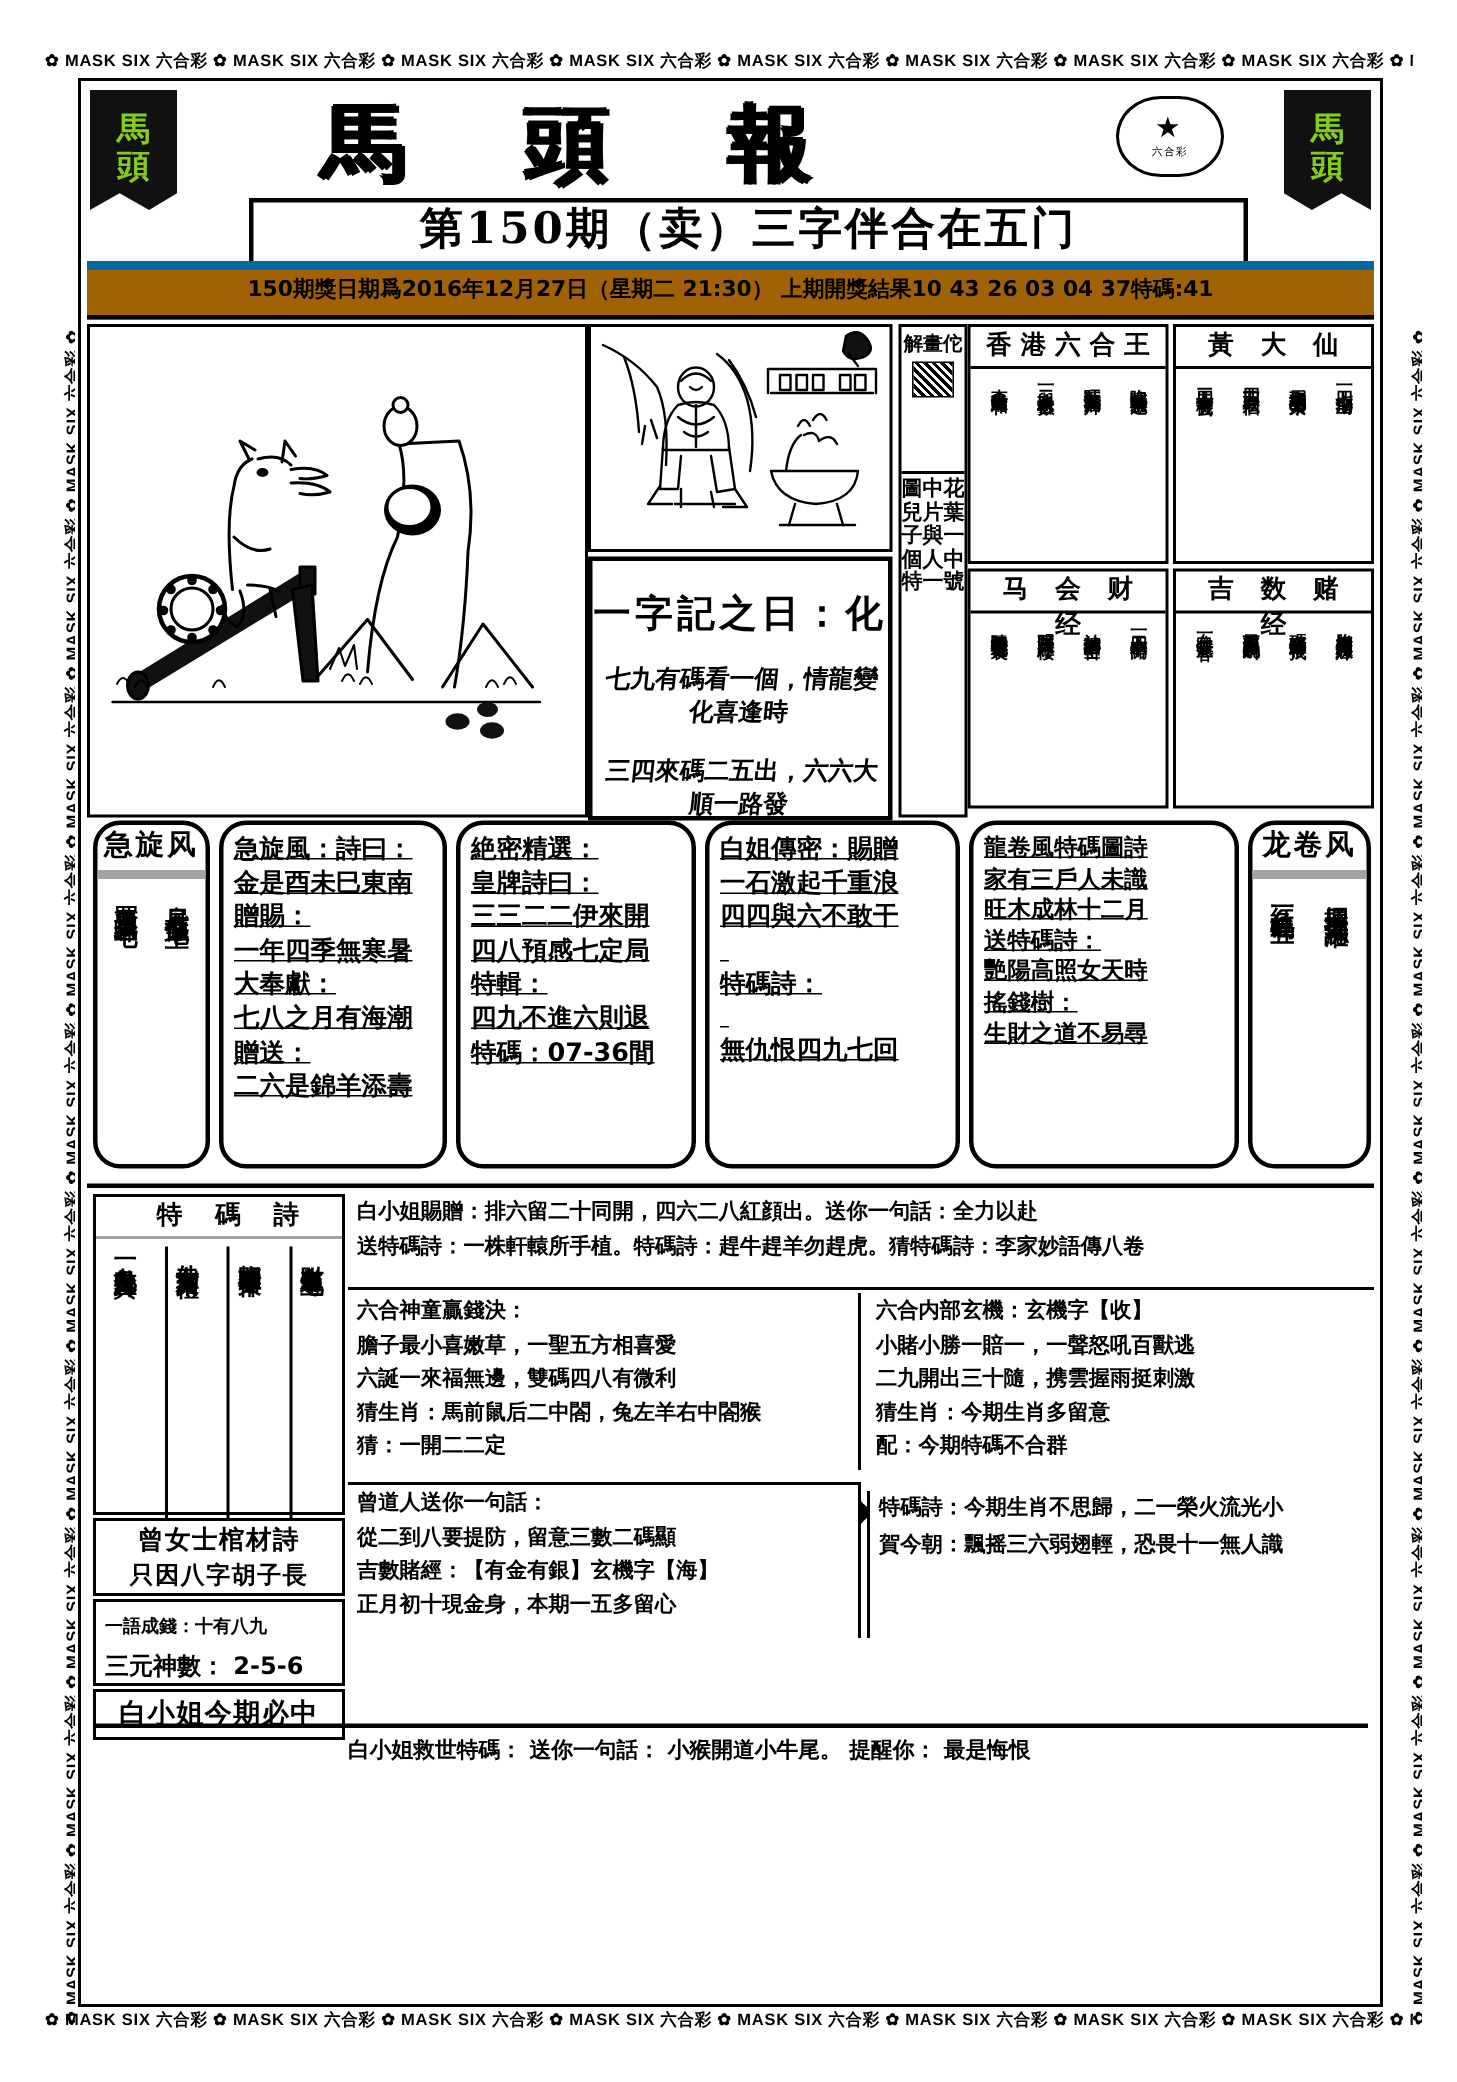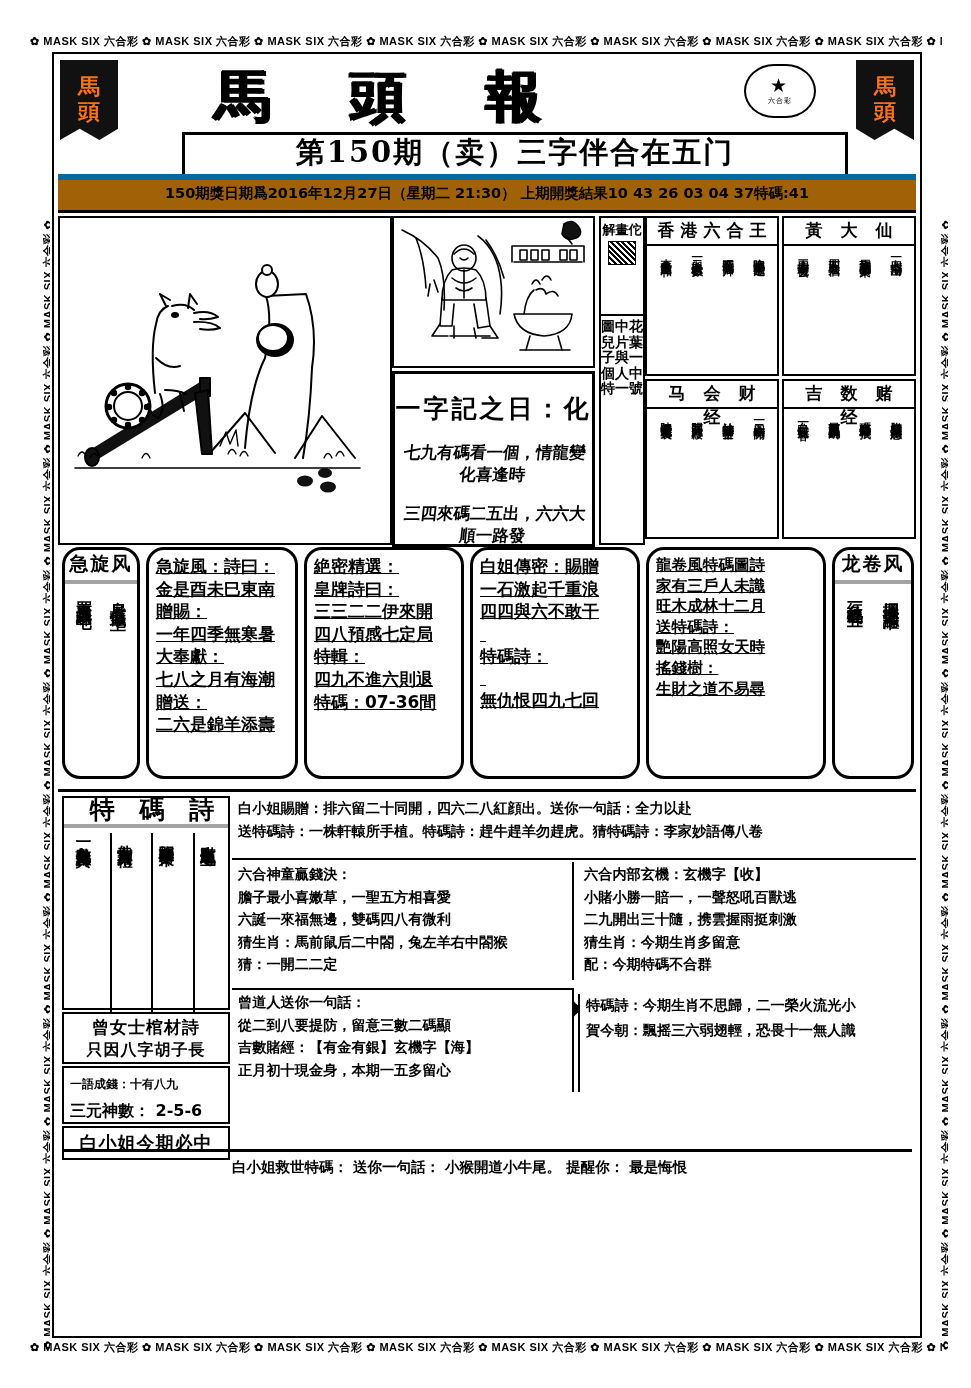--- a/index.html
+++ b/index.html
@@ -19,34 +19,34 @@
   .bd-right .vtxt{transform:rotate(-90deg);top:1320px;left:17px;}
 
   
   .frame{position:absolute;left:52px;top:52px;width:866px;height:1282px;border:2px solid #000;background:#fff;}
 
   
   .masthead{position:relative;height:118px;}
   .flag{position:absolute;top:6px;width:58px;height:80px;background:#111;}
   .flag.left{left:6px;clip-path:polygon(0 0,100% 0,100% 86%,68% 100%,34% 86%,0 100%);}
   .flag.right{right:6px;clip-path:polygon(0 0,100% 0,100% 100%,66% 86%,32% 100%,0 86%);}
-  .flag .fg{position:absolute;left:12px;top:14px;width:34px;height:52px;color:#f97316;
+  .flag .fg{position:absolute;left:12px;top:14px;width:34px;height:52px;color:#84cc16;
      font-size:22px;line-height:25px;font-weight:bold;text-align:center;
      font-family:"DejaVu Sans",sans-serif;}
   .title-brush{position:absolute;left:160px;top:4px;width:520px;height:74px;
      font-family:"DejaVu Serif","Liberation Serif",serif;font-weight:bold;
      font-size:56px;letter-spacing:30px;line-height:74px;color:#000;
      text-shadow:2px 1px 0 #000,-1px 1px 0 #000;}
   .seal{position:absolute;left:690px;top:10px;width:72px;height:54px;}
   .seal .ring{position:absolute;inset:0;border:2px solid #000;border-radius:50%/60%;}
   .seal .star{position:absolute;left:26px;top:12px;font-size:19px;line-height:19px;}
   .seal .sm{position:absolute;left:0;right:0;top:32px;text-align:center;font-size:7px;
      letter-spacing:1px;}
   .subtitle-band{position:absolute;left:112px;top:78px;width:660px;height:40px;
-     border:3px solid #000;background:#fff;margin-left:16px;}
+     border:3px solid #000;background:#fff;}
   .subtitle{font-family:"DejaVu Serif","Liberation Serif",serif;font-weight:bold;
      font-size:29px;line-height:34px;text-align:center;letter-spacing:2px;}
 
   
   .datestrip{position:relative;margin:2px 4px 0 4px;height:30px;border-top:6px solid #0369a1;border-bottom:3px solid #000;
      background:#a16207;}
   .datestrip .inner{font-size:14.5px;font-weight:bold;line-height:27px;text-align:center;letter-spacing:0px;}
 
   
   .uprow{position:relative;height:325px;margin:3px 4px 0 4px;}
@@ -76,31 +76,31 @@
      line-height:13.6px;font-weight:bold;font-family:"DejaVu Serif",serif;letter-spacing:1px;}
 
   
   .midrow{position:relative;height:240px;margin:4px 4px 0 4px;}
   .cap{position:absolute;border:3px solid #000;border-radius:18px;background:#fff;box-sizing:border-box;
        padding:5px 7px;}
   .cap .ctext{font-size:17px;line-height:22.6px;font-weight:bold;font-family:"DejaVu Sans",sans-serif;text-decoration:underline;}
   .cap .ctext.sm{font-size:15.6px;line-height:20.6px;}
   .capv{position:absolute;border:3px solid #000;border-radius:18px;background:#fff;box-sizing:border-box;}
   .capv .vh{height:30px;line-height:27px;text-align:center;font-weight:bold;font-size:19px;
-     border-bottom:4px solid #a3a3a3;font-family:"DejaVu Serif",serif;letter-spacing:2px;}
+     border-bottom:6px solid #a3a3a3;font-family:"DejaVu Serif",serif;letter-spacing:2px;}
   .capv .vcols{display:flex;flex-direction:row-reverse;justify-content:space-around;
      padding:5px 2px;}
   .capv .vcol{writing-mode:vertical-rl;text-orientation:upright;font-weight:bold;
      font-size:16px;line-height:18px;font-family:"DejaVu Serif",serif;letter-spacing:2px;}
 
   
   .lowrow{position:relative;margin:4px 4px 0 4px;height:400px;border-top:3px solid #000;}
   .lbox{position:absolute;border:2px solid #000;box-sizing:border-box;background:#fff;}
-  .lhead{text-align:center;font-weight:bold;font-size:25px;letter-spacing:8px;
-     font-family:"DejaVu Serif",serif;border-bottom:4px solid #a3a3a3;height:26px;line-height:24px;padding-left:20px;}
+  .lhead{text-align:center;font-weight:bold;font-size:17px;letter-spacing:8px;
+     font-family:"DejaVu Serif",serif;border-bottom:2px solid #a3a3a3;height:26px;line-height:24px;padding-left:20px;}
   .tmcols{display:flex;flex-direction:row-reverse;justify-content:space-around;height:182px;padding-top:5px;}
   .tmcol{writing-mode:vertical-rl;text-orientation:upright;font-weight:bold;font-size:15.5px;
      line-height:17.5px;font-family:"DejaVu Serif",serif;letter-spacing:1px;
      border-left:2px solid #000;padding:0 5px;}
   .tmcol:last-child{border-left:none;}
   .txt{font-size:14.2px;line-height:19.6px;font-weight:bold;padding:3px 6px;}
   .bigline{font-size:17px;font-weight:bold;text-align:center;line-height:26px;font-family:"DejaVu Serif",serif;letter-spacing:1px;}
   .sparkle{position:absolute;font-size:52px;line-height:52px;}
   .botstrip{position:absolute;left:4px;right:4px;bottom:4px;height:36px;border-top:3px solid #000;}
   .botstrip .t{font-size:14.5px;font-weight:bold;line-height:30px;padding-left:170px;}

